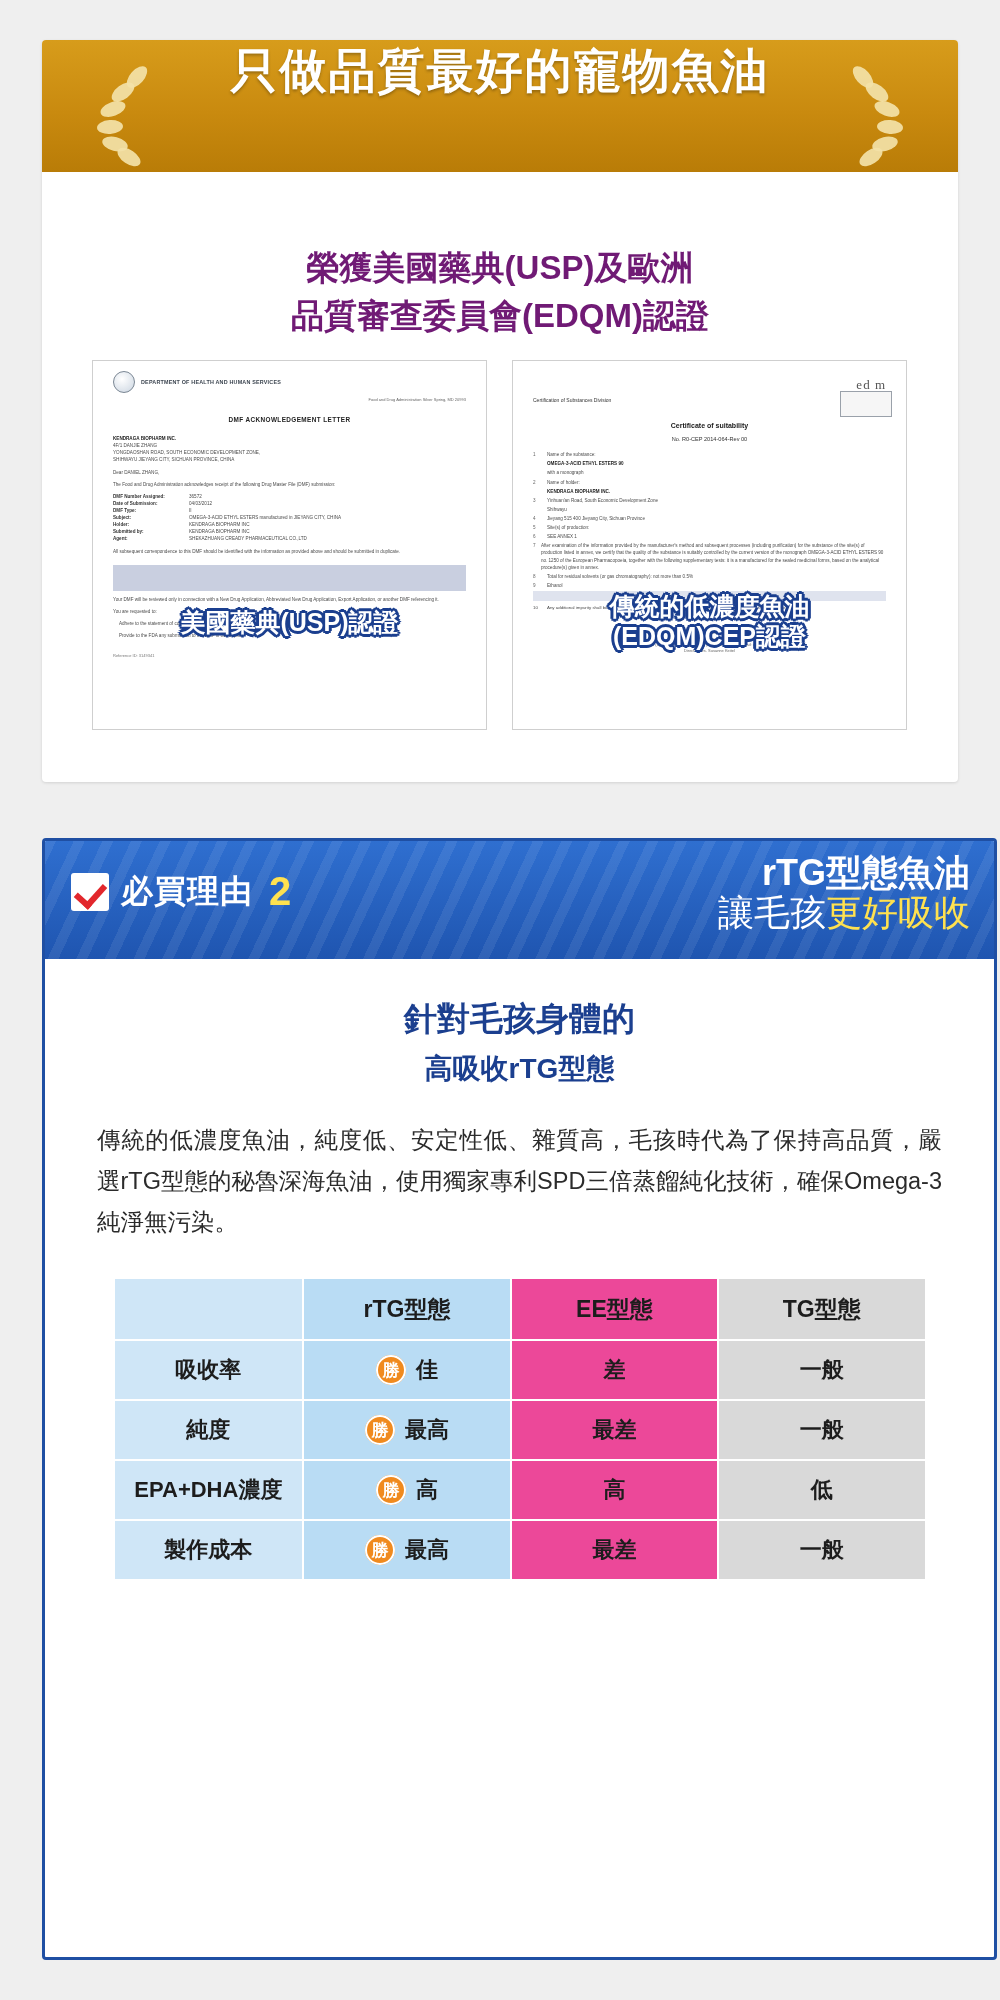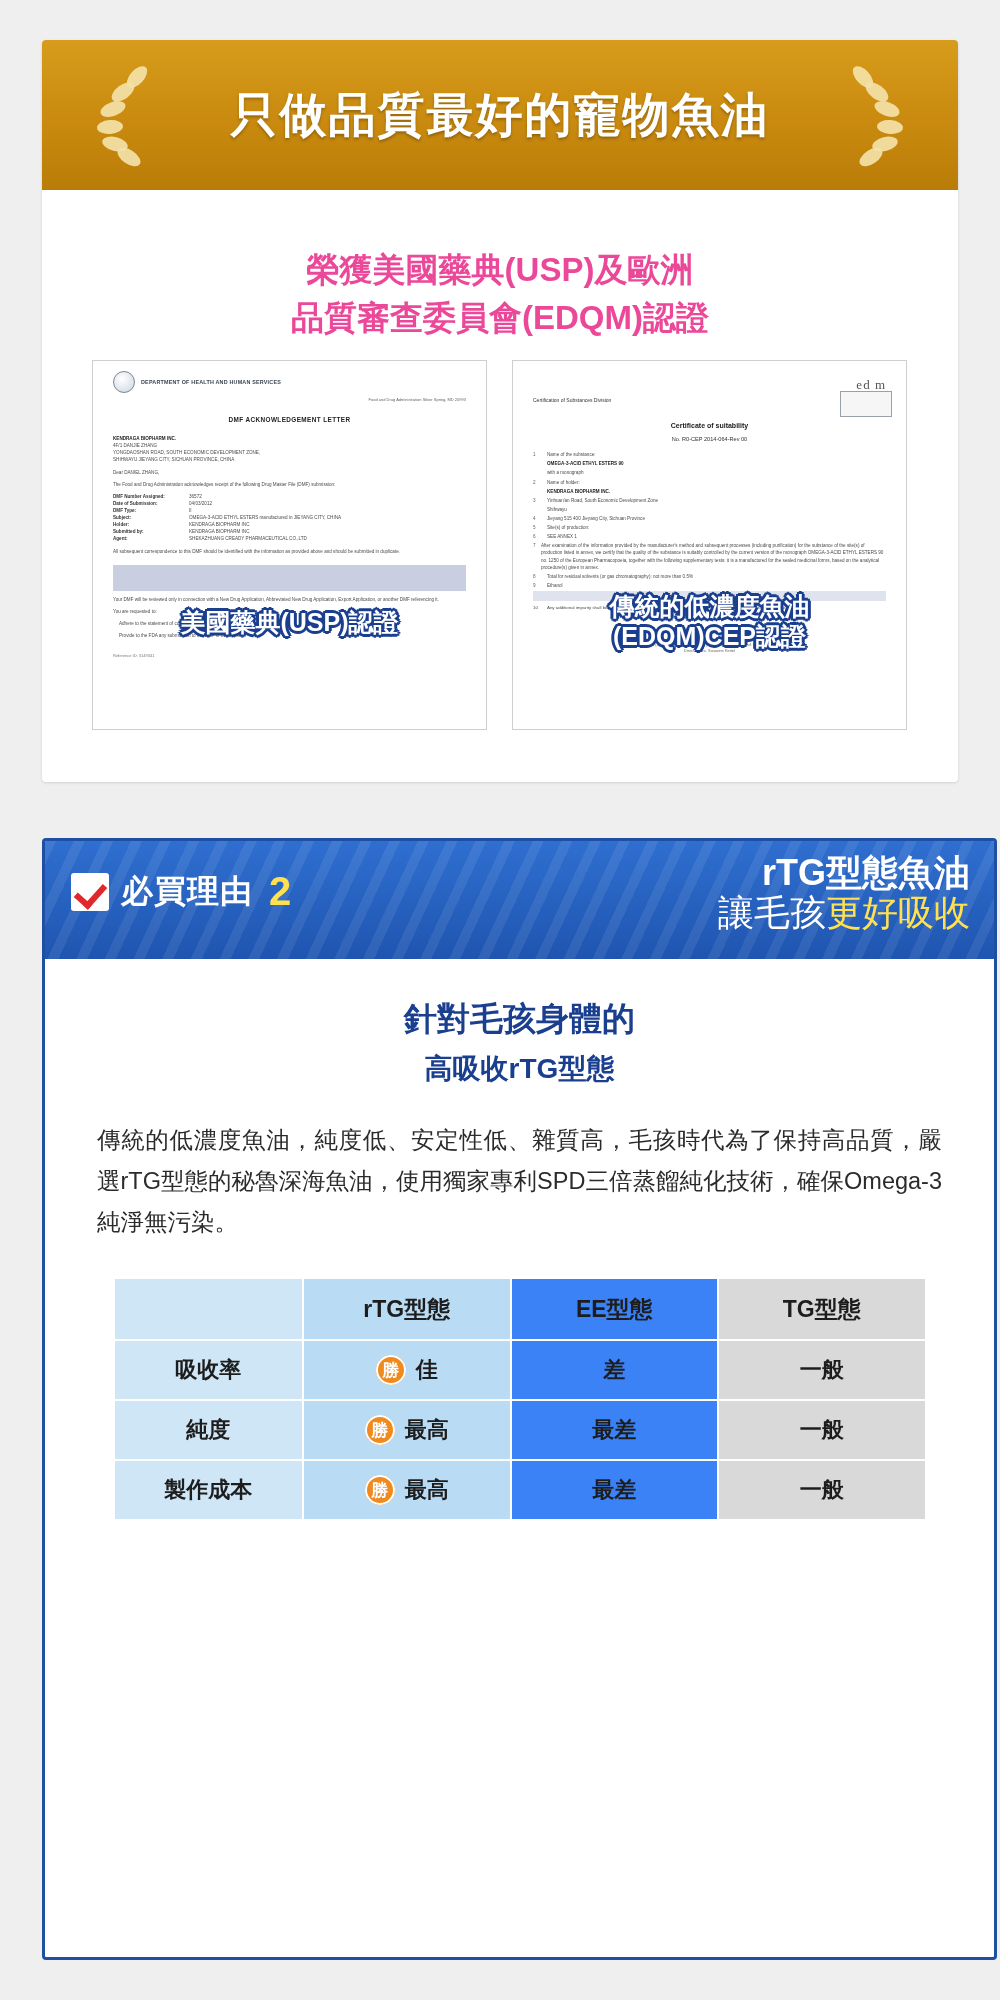--- a/index.html
+++ b/index.html
@@ -21,24 +21,23 @@
     position: absolute;
     left: 42px; top: 40px;
     width: 916px; height: 742px;
     background: #ffffff;
     border-radius: 4px;
     box-shadow: 0 1px 3px rgba(0,0,0,.12);
     overflow: hidden;
   }
   .gold-banner {
     position: relative;
-    height: 150px;
+    height: 132px;
     background: linear-gradient(180deg,#d79c1b 0%, #c98a0f 55%, #b97c07 100%);
     display: flex;
-    align-items: center;
     justify-content: center;
   }
   .gold-banner .title {
     font-size: 47px;
     font-weight: bold;
     color: #ffffff;
     letter-spacing: 2px;
     text-shadow: 0 2px 3px rgba(0,0,0,.28);
     white-space: nowrap;
   }
@@ -66,22 +65,22 @@
   .laurel.left span:nth-child(6){ left: 22px; top: 82px; transform: rotate(34deg); }
   .laurel.right span:nth-child(1){ right: 30px; top: 2px;  transform: rotate(48deg); }
   .laurel.right span:nth-child(2){ right: 16px; top: 17px; transform: rotate(36deg); }
   .laurel.right span:nth-child(3){ right: 6px;  top: 34px; transform: rotate(20deg); }
   .laurel.right span:nth-child(4){ right: 3px;  top: 52px; transform: rotate(4deg); }
   .laurel.right span:nth-child(5){ right: 8px;  top: 69px; transform: rotate(-14deg); }
   .laurel.right span:nth-child(6){ right: 22px; top: 82px; transform: rotate(-34deg); }
 
   .cert-head {
     text-align: center;
-    margin-top: 56px;
-    color: #ec4899;
+    margin-top: 72px;
+    color: #701a75;
     font-weight: bold;
     font-size: 33px;
     line-height: 1.45;
   }
 
   .cert-row {
     position: absolute;
     left: 50px; top: 320px;
     width: 816px; height: 370px;
     display: flex;
@@ -243,21 +242,21 @@
   }
   table.cmp td, table.cmp th {
     border: 2px solid #ffffff;
     height: 60px;
     text-align: center;
     font-weight: bold;
   }
   table.cmp thead th { height: 62px; font-size: 23px; }
   .c-label { background: #cfe6f7; width: 190px; }
   .c-rtg   { background: #b9dcf4; width: 208px; }
-  .c-ee    { background: #3b82f6; width: 208px; }
+  .c-ee    { background: #ec4899; width: 208px; }
   .c-tg    { background: #d9d9d9; width: 208px; }
   thead .c-label { background: #cfe6f7; }
   .win {
     display: inline-flex; align-items: center; justify-content: center;
     width: 30px; height: 30px; border-radius: 50%;
     background: #f08a1e; color: #fff; font-size: 17px; font-weight: bold;
     margin-right: 10px; vertical-align: middle;
     box-shadow: inset 0 0 0 2px #ffffff;
   }
   .cellflex { display: flex; align-items: center; justify-content: center; }
@@ -492,20 +491,31 @@
           <td class="c-rtg">
             <div class="cellflex">
                 <span class="win">勝</span>
                 <span>最高</span>
               </div>
           </td>
           <td class="c-ee">最差</td>
           <td class="c-tg">一般</td>
         </tr>
         <tr>
+          <td class="c-label">EPA+DHA濃度</td>
+          <td class="c-rtg">
+            <div class="cellflex">
+                <span class="win">勝</span>
+                <span>高</span>
+              </div>
+          </td>
+          <td class="c-ee">高</td>
+          <td class="c-tg">低</td>
+        </tr>
+        <tr>
           <td class="c-label">製作成本</td>
           <td class="c-rtg">
             <div class="cellflex">
                 <span class="win">勝</span>
                 <span>最高</span>
               </div>
           </td>
           <td class="c-ee">最差</td>
           <td class="c-tg">一般</td>
         </tr>

